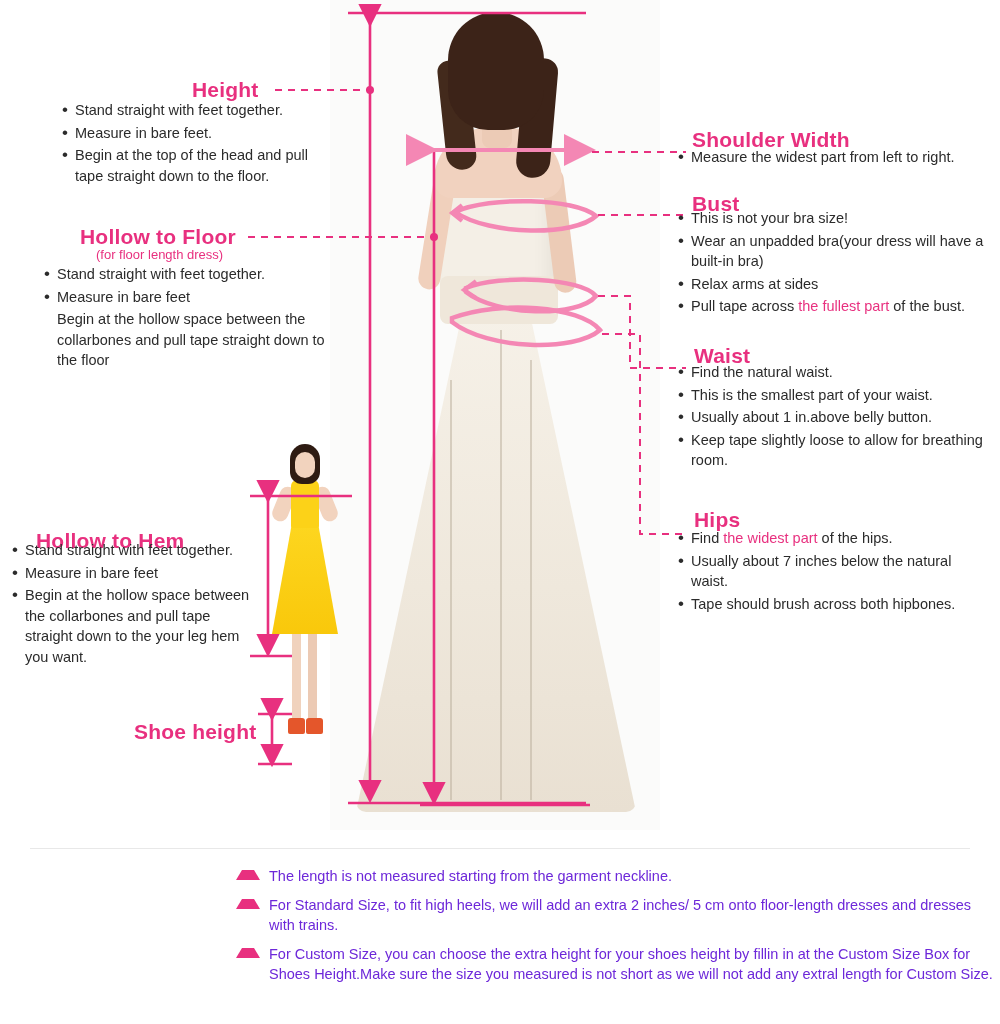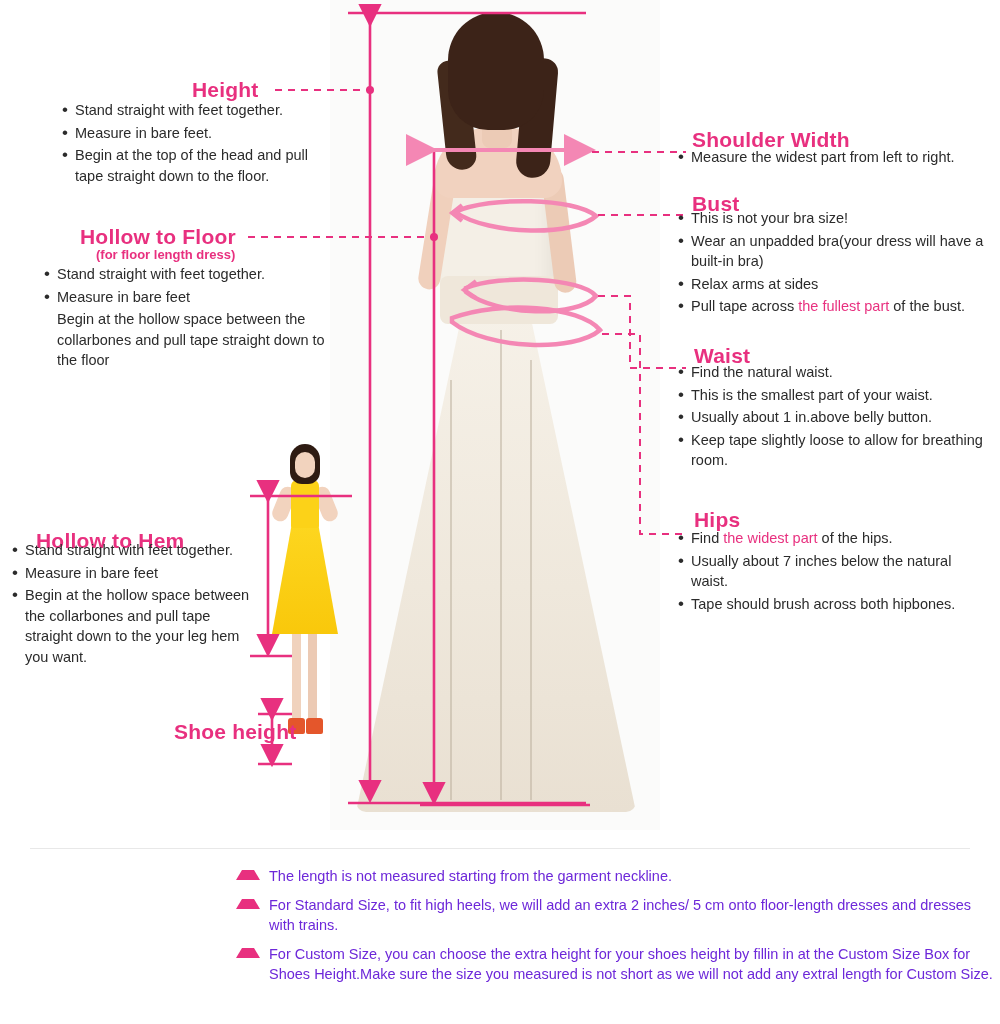--- a/index.html
+++ b/index.html
@@ -26,21 +26,20 @@
     color: #e8307f;
     font-weight: bold;
     font-size: 21px;
     letter-spacing: 0.2px;
     white-space: nowrap;
   }
   .subheading {
     color: #e8307f;
     font-size: 13px;
     white-space: nowrap;
-    font-weight: bold;
   }
 
   
   .bullets {
     color: #2b2b2b;
     font-size: 14.5px;
     line-height: 20.5px;
   }
   .bullets .row {
     display: flex;
@@ -396,21 +395,21 @@
     <div class="row">
       <span class="dot">•</span>
       <span class="txt">Measure in bare feet</span>
     </div>
     <div class="row">
       <span class="dot">•</span>
       <span class="txt">Begin at the hollow space between the collarbones and pull tape straight down to the your leg hem  you want.</span>
     </div>
   </div>
 
-  <div class="abs heading" style="left:134px; top:720px;margin-left:40px;">Shoe height</div>
+  <div class="abs heading" style="left:134px; top:720px;">Shoe height</div>
 
   <div class="abs heading" style="left:692px; top:128px;">Shoulder Width</div>
   <div class="abs bullets" style="left:678px; top:147px; width:320px;">
     <div class="row">
       <span class="dot">•</span>
       <span class="txt">Measure the widest part from left to right.</span>
     </div>
   </div>
 
   <div class="abs heading" style="left:692px; top:192px;">Bust</div>

